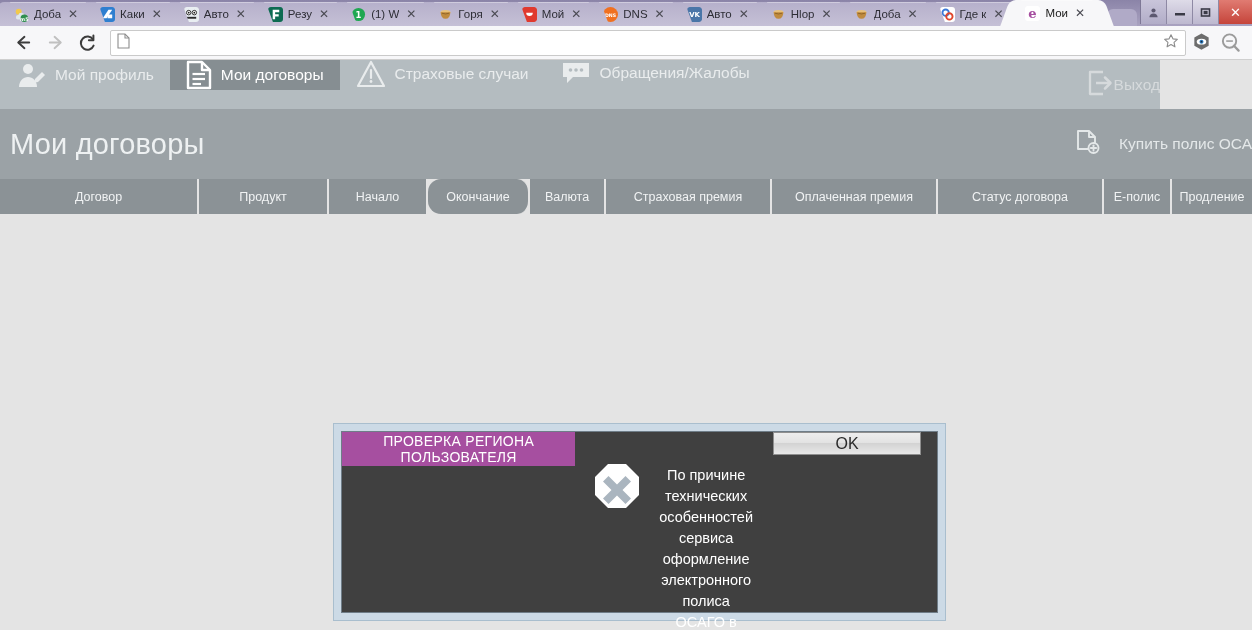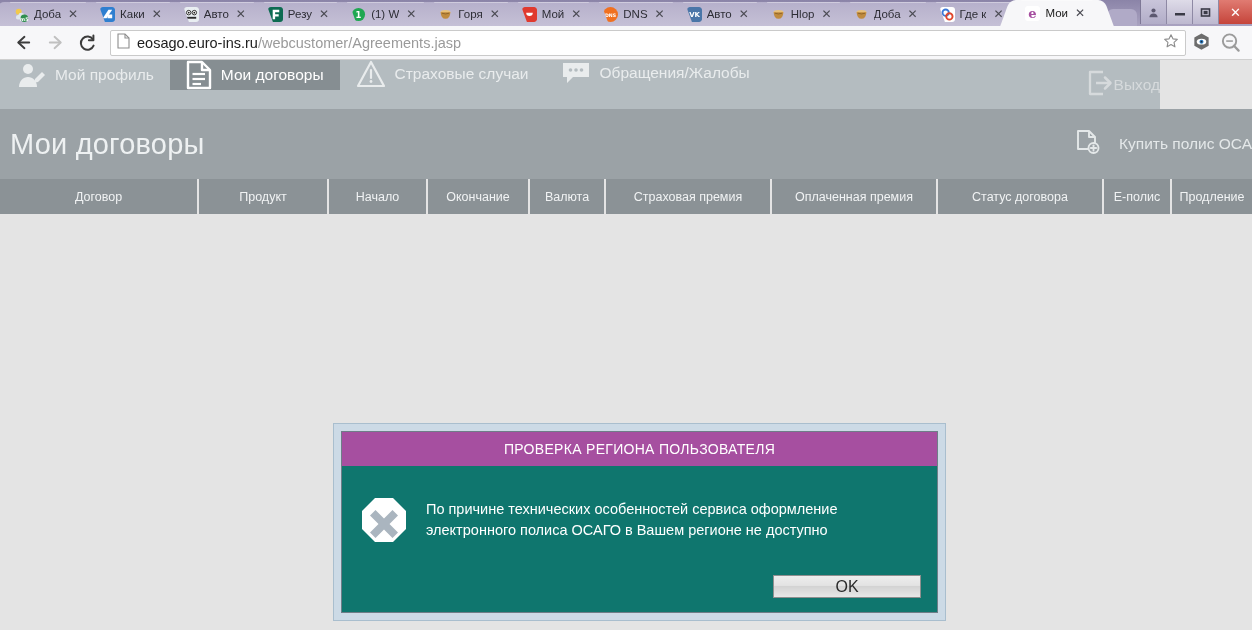--- a/index.html
+++ b/index.html
@@ -225,22 +225,22 @@
     left: 333px; top: 423px;
     width: 613px; height: 198px;
     background: #ccdae6;
     border: 1px solid #a9bece;
     padding: 7px;
     z-index: 100;
   }
   .modal-inner {
     width: 100%; height: 100%;
     border: 1px solid #6f7d88;
-    background: #0f766e;
-    display: flex; flex-direction: column;
+    background: #404040;
+    display: flex; flex-direction: row; text-align: center;
   }
   .modal-title {
     height: 34px;
     background: #a64fa0;
     color: #ffffff;
     font-size: 14px;
     display: flex; align-items: center; justify-content: center;
     letter-spacing: .3px;
   }
   .modal-body {
@@ -464,21 +464,20 @@
     </svg>
   </div>
 
   <div class="omnibox">
     <span class="page-doc-icon">
       <svg width="13" height="16" viewBox="0 0 13 16">
         <path d="M1 1 h7 l4 4 v10 h-11 z" fill="#ffffff" stroke="#8d8d8d" stroke-width="1.1"></path>
         <path d="M8 1 v4 h4" fill="none" stroke="#8d8d8d" stroke-width="1.1"></path>
       </svg>
     </span>
-    <span class="url"><b>eosago.euro-ins.ru</b><span>/webcustomer/Agreements.jasp</span></span>
     <span class="star">
       <svg width="16" height="16" viewBox="0 0 20 20">
           <path d="M10 2.2 l2.4 5.1 5.5.7 -4.1 3.8 1.1 5.5 -4.9-2.8 -4.9 2.8 1.1-5.5 -4.1-3.8 5.5-.7z" fill="none" stroke="#8d8d8d" stroke-width="1.4" stroke-linejoin="round"></path>
         </svg>
     </span>
   </div>
 
   <div class="tb-ext">
     <svg width="21" height="21" viewBox="0 0 22 22">
       <polygon points="11,1.5 18.5,5.8 18.5,14.4 11,18.7 3.5,14.4 3.5,5.8" fill="#6d6d6d"></polygon>
@@ -563,21 +562,21 @@
       </svg>
     </span>
     <span>Купить полис ОСА</span>
   </div>
 </div>
 
 <div class="grid-head" id="grid-head">
     <div class="gh-cell" style="width: 199px; flex: 0 0 199px;">Договор</div>
     <div class="gh-cell" style="width: 130px; flex: 0 0 130px;">Продукт</div>
     <div class="gh-cell" style="width: 99px; flex: 0 0 99px;">Начало</div>
-    <div class="gh-cell" style="width: 102px; flex: 0 0 102px;">Окончание</div>
+    <div class="gh-cell" style="width: 102px; flex: 0 0 102px; border-radius: 13px;">Окончание</div>
     <div class="gh-cell" style="width: 76px; flex: 0 0 76px;">Валюта</div>
     <div class="gh-cell" style="width: 166px; flex: 0 0 166px;">Страховая премия</div>
     <div class="gh-cell" style="width: 166px; flex: 0 0 166px;">Оплаченная премия</div>
     <div class="gh-cell" style="width: 166px; flex: 0 0 166px;">Статус договора</div>
     <div class="gh-cell" style="width: 68px; flex: 0 0 68px;">Е-полис</div>
     <div class="gh-cell" style="width: 80px; flex: 0 0 80px;">Продление</div>
   </div>
 
 <div class="content">
   <div class="grid-body"></div>

